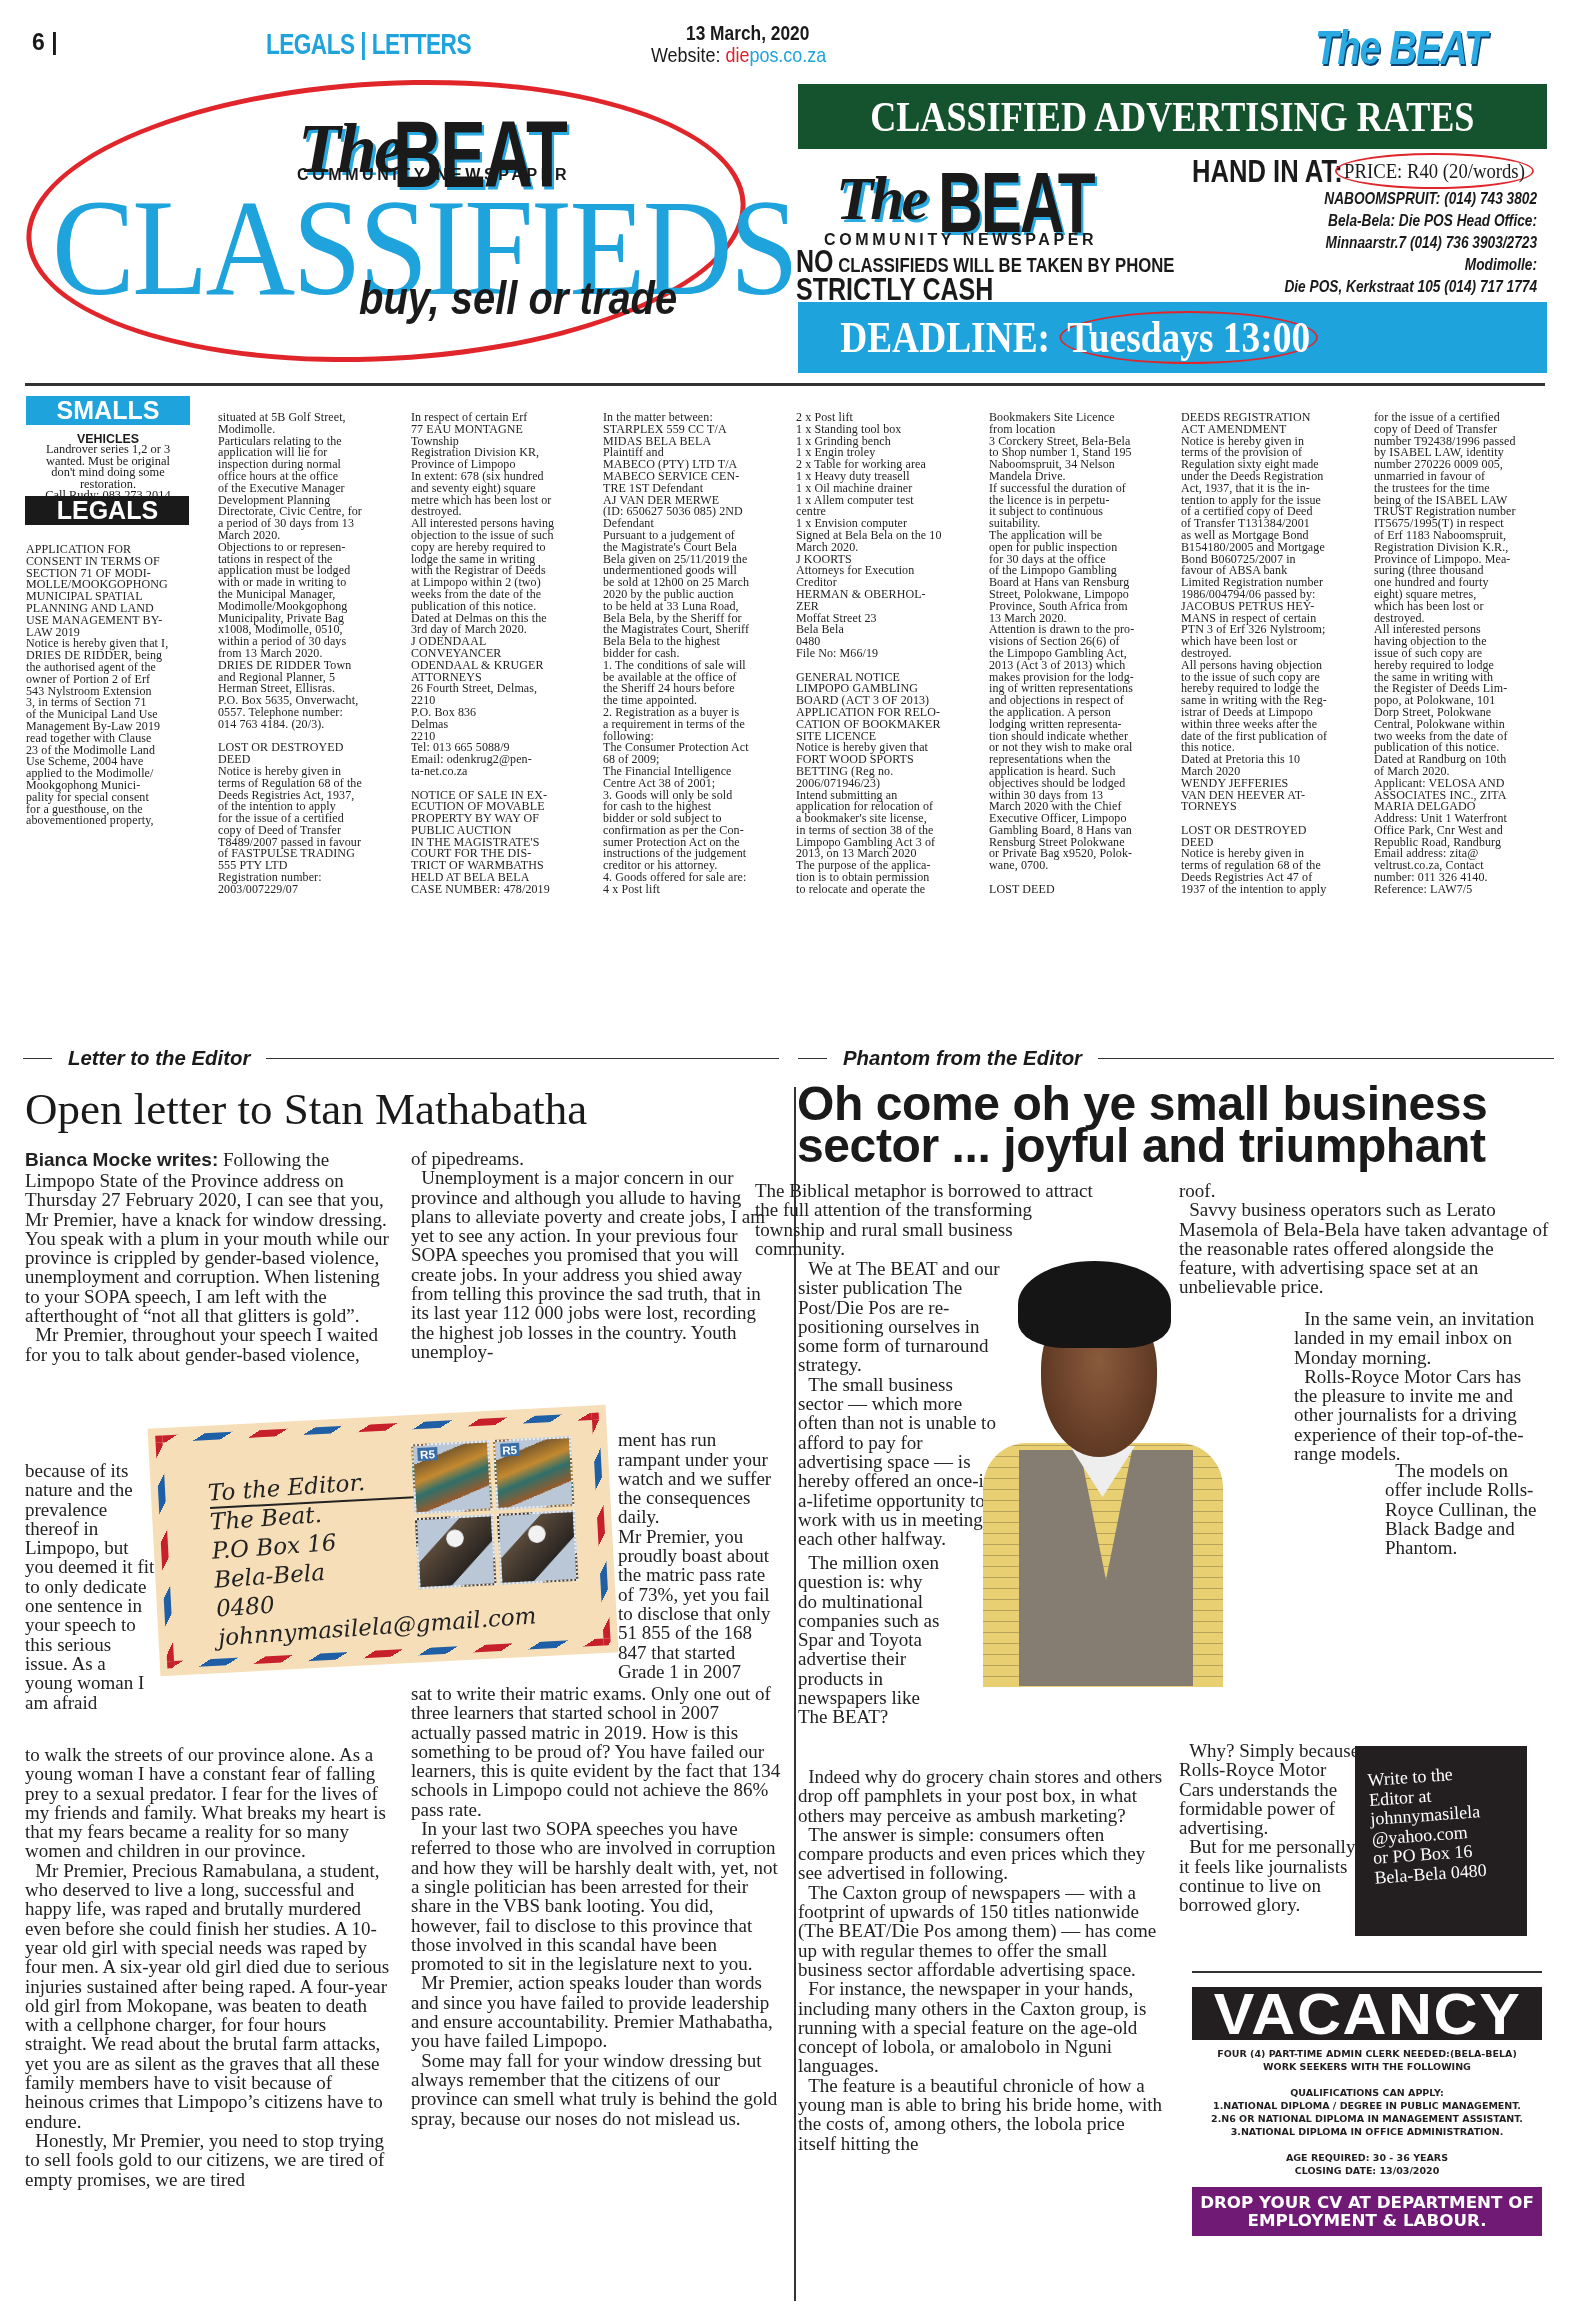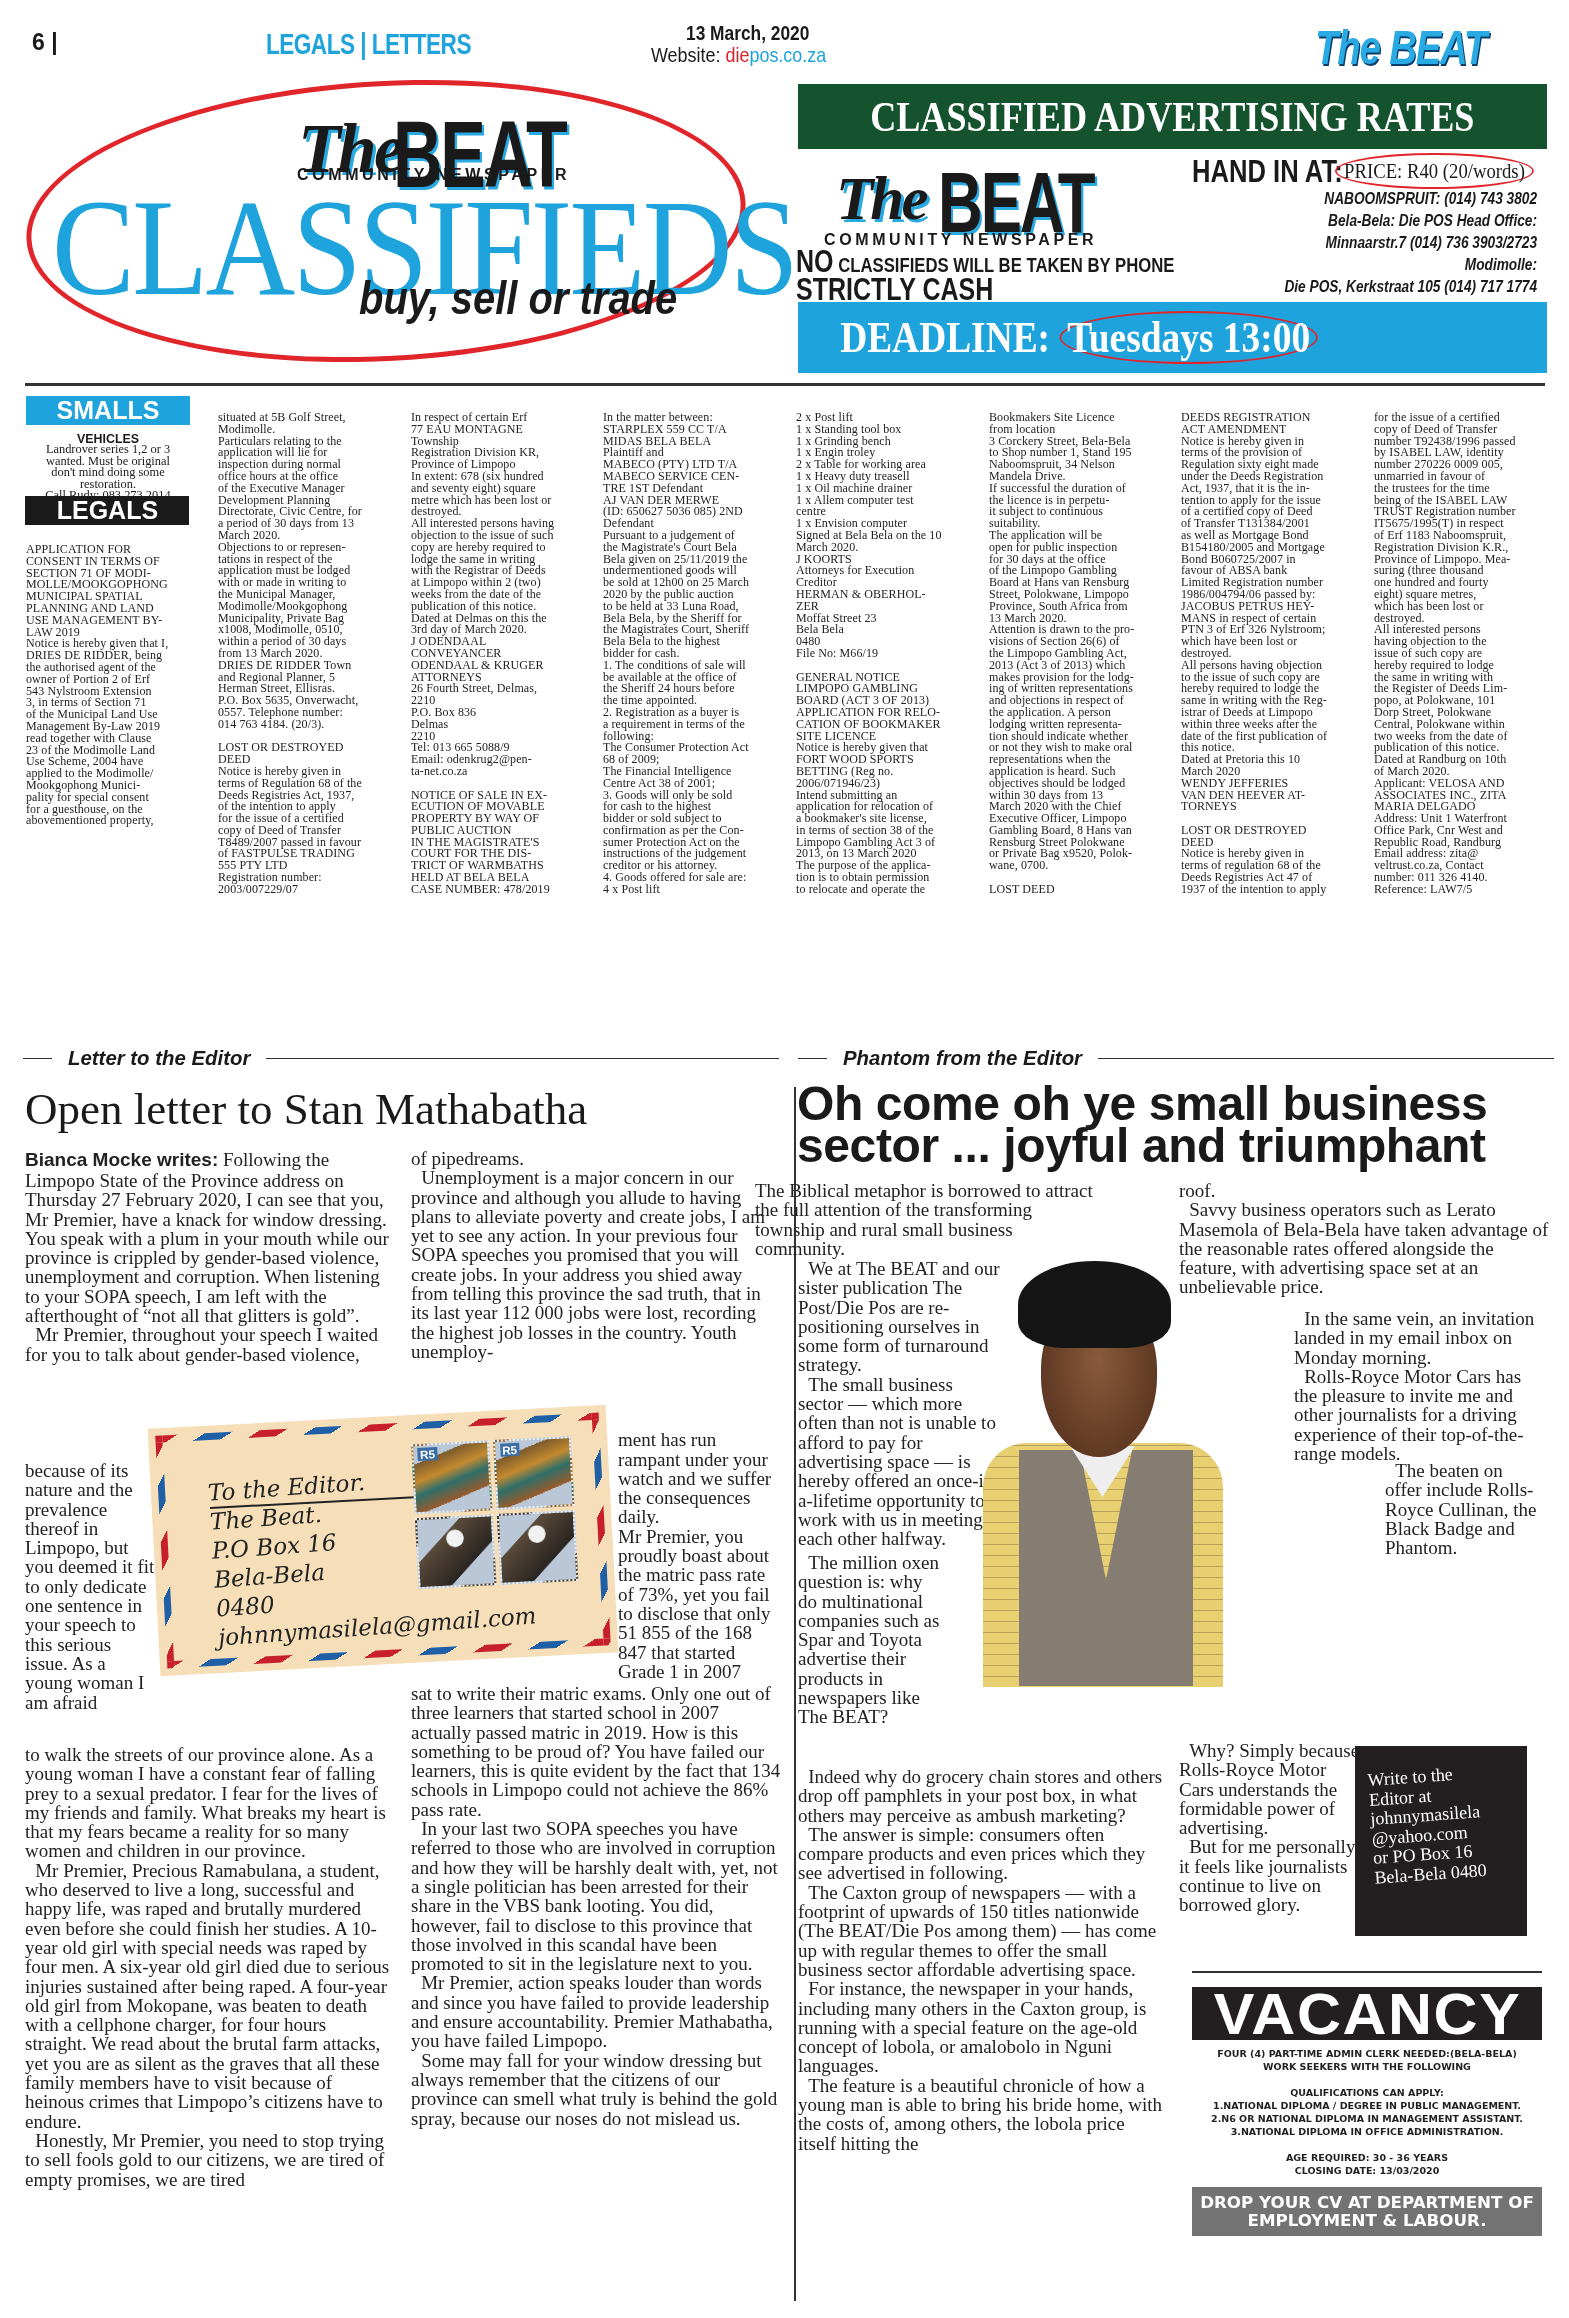--- a/index.html
+++ b/index.html
@@ -97,21 +97,21 @@
 
   .write-box { left: 1355px; top: 1746px; width: 172px; height: 190px; background: #231f20; color: #fff; }
   .write-box div { position: absolute; left: 11.6px; top: 25px; font: 18px "Liberation Serif", serif; line-height: 19.6px; white-space: pre-line; transform: rotate(-4deg); transform-origin: left top; }
 
   
   .vac-rule { left: 1192px; top: 1971px; width: 350px; height: 1.5px; background: #333; }
   .vac-head { left: 1192px; top: 1987px; width: 350px; height: 53px; background: #231f20; color: #fff; display: flex; align-items: center; justify-content: center; }
   .vac-head span { font: bold 58px "Liberation Sans", sans-serif; transform: scaleX(1.05); letter-spacing: 1.5px; }
   .vac-body { left: 1192px; top: 2047px; width: 350px; text-align: center; font: bold 9.5px "DejaVu Sans", sans-serif; line-height: 13px; color: #231f20; }
   .vac-body .gap { height: 13px; }
-  .vac-foot { left: 1192px; top: 2187px; width: 350px; height: 49px; background: #737373; color: #fff; text-align: center; font: bold 16.7px "DejaVu Sans", sans-serif; line-height: 18px; padding-top: 5.8px; }
+  .vac-foot { left: 1192px; top: 2187px; width: 350px; height: 49px; background: #701a75; color: #fff; text-align: center; font: bold 16.7px "DejaVu Sans", sans-serif; line-height: 18px; padding-top: 5.8px; }
 </style>
 </head>
 <body>
 
 <div class="abs page-num">6 |</div>
 <div class="abs section-title">LEGALS | LETTERS</div>
 <div class="abs date">13 March, 2020</div>
 <div class="abs website">
   <span>Website:</span>
   <span class="w-red">die</span><span class="w-blue">pos.co.za</span>
@@ -563,21 +563,21 @@
 
 <div class="abs body-text el-col2a">
   <p class="first">roof.</p>
   <p>Savvy business operators such as Lerato Masemola of Bela-Bela have taken advantage of the reasonable rates offered alongside the feature, with advertising space set at an unbelievable price.</p>
 </div>
 <div class="abs body-text" style="left:1294px; top:1309px; width:247px;">
   <p>In the same vein, an invitation landed in my email inbox on Monday morning.</p>
   <p>Rolls-Royce Motor Cars has the pleasure to invite me and other journalists for a driving experience of their top-of-the-range models.</p>
 </div>
 <div class="abs body-text" style="left:1385px; top:1461px; width:156px;">
-  <p>The beaten on offer include Rolls-Royce Cullinan, the Black Badge and Phantom.</p>
+  <p>The models on offer include Rolls-Royce Cullinan, the Black Badge and Phantom.</p>
 </div>
 <div class="abs body-text el-col2b">
   <p>Why? Simply because Rolls-Royce Motor Cars understands the formidable power of advertising.</p>
   <p>But for me personally it feels like journalists continue to live on borrowed glory.</p>
 </div>
 
 <div class="abs write-box">
   <div>Write to the
 Editor at
 johnnymasilela

